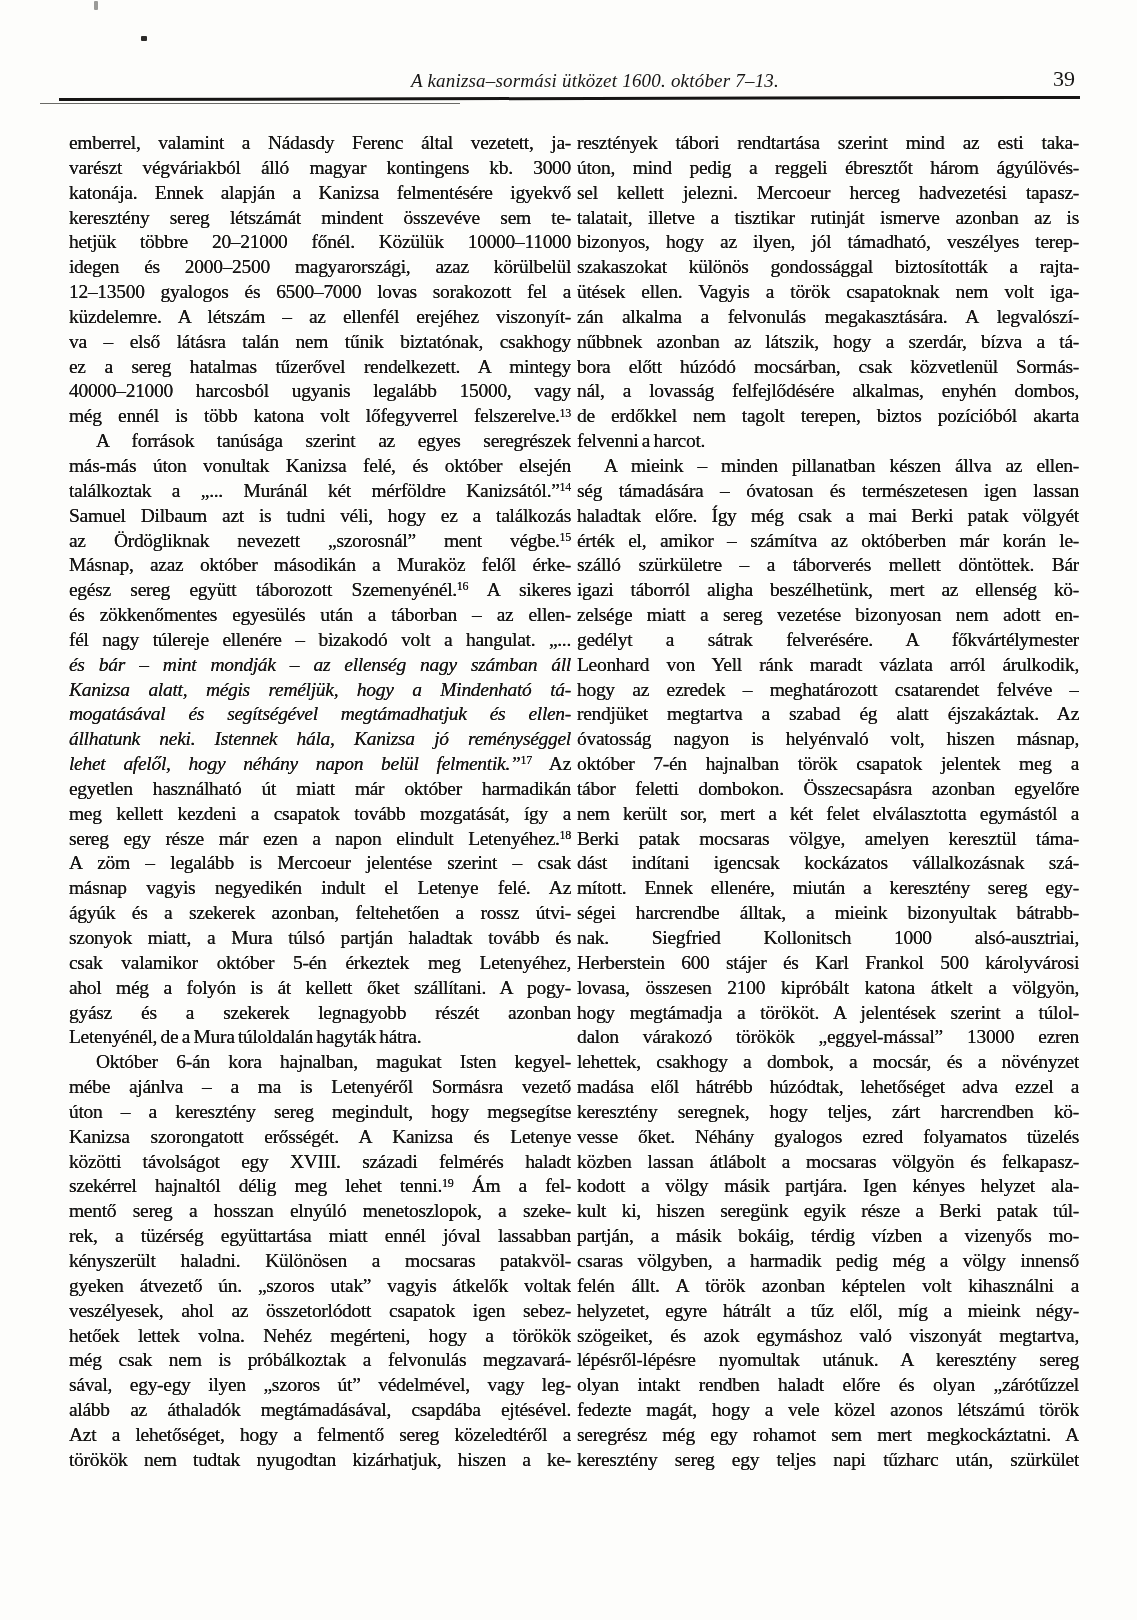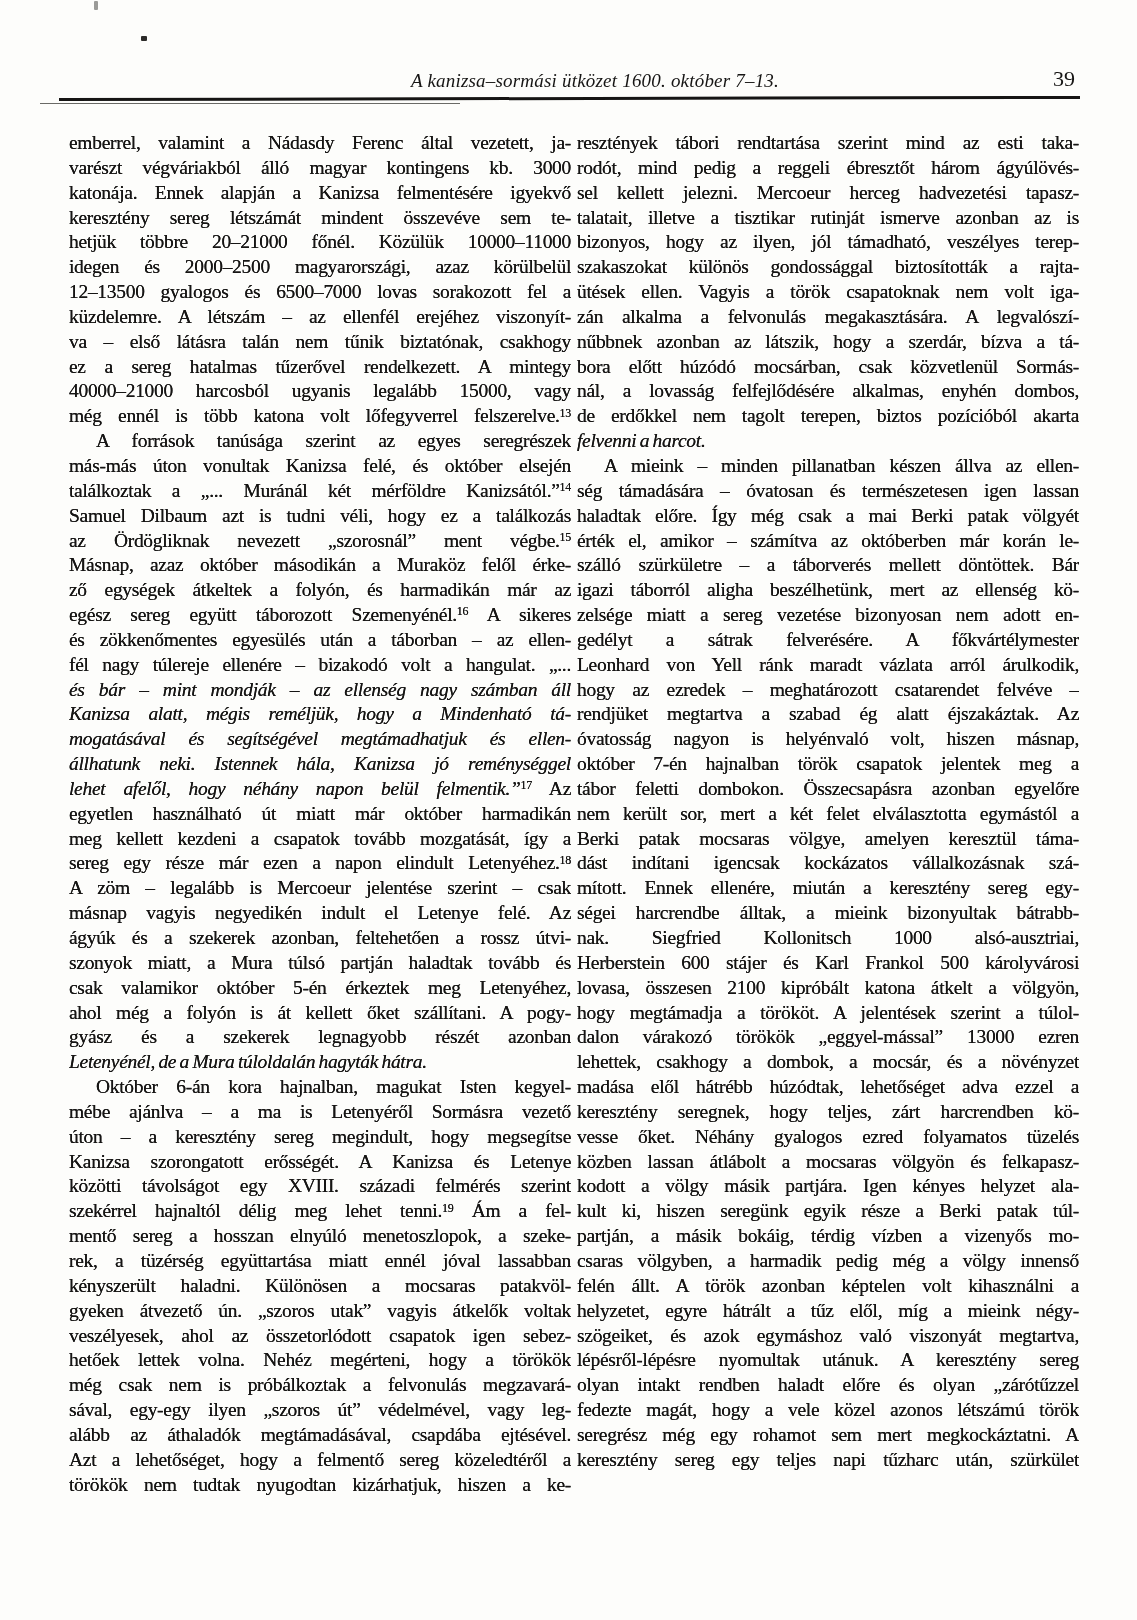--- a/index.html
+++ b/index.html
@@ -60,21 +60,21 @@
     height:var(--lh);
     overflow:hidden;
     text-align:justify;
   }
   .line::after{ 
     content:"";
     display:inline-block;
     width:100%;
     height:0;
   }
-  .line.nojust{text-align:left;font-style:italic;}
+  .line.nojust{text-align:left;}
   .line.nojust::after{content:none;}
   .line.indent{text-indent:27px;}
   .it{font-style:italic;}
   sup.fnref{
     font-size:12px;
     line-height:0;
     vertical-align:baseline;
     position:relative;
     top:-0.48em;
     margin-top:28px;
@@ -104,21 +104,20 @@
       <div class="line"><span>va – első látásra talán nem tűnik biztatónak, csakhogy</span></div>
       <div class="line"><span>ez a sereg hatalmas tűzerővel rendelkezett. A mintegy</span></div>
       <div class="line"><span>40000–21000 harcosból ugyanis legalább 15000, vagy</span></div>
       <div class="line"><span>még ennél is több katona volt lőfegyverrel felszerelve.</span><sup class="fnref">13</sup></div>
       <div class="line indent"><span>A források tanúsága szerint az egyes seregrészek</span></div>
       <div class="line"><span>más-más úton vonultak Kanizsa felé, és október elsején</span></div>
       <div class="line"><span>találkoztak a „... Muránál két mérföldre Kanizsától.”</span><sup class="fnref">14</sup></div>
       <div class="line"><span>Samuel Dilbaum azt is tudni véli, hogy ez a találkozás</span></div>
       <div class="line"><span>az Ördögliknak nevezett „szorosnál” ment végbe.</span><sup class="fnref">15</sup></div>
       <div class="line"><span>Másnap, azaz október másodikán a Muraköz felől érke-</span></div>
-      <div class="line"><span>ző egységek átkeltek a folyón, és harmadikán már az</span></div>
       <div class="line"><span>egész sereg együtt táborozott Szemenyénél.</span><sup class="fnref">16</sup><span> A sikeres</span></div>
       <div class="line"><span>és zökkenőmentes egyesülés után a táborban – az ellen-</span></div>
       <div class="line"><span>fél nagy túlereje ellenére – bizakodó volt a hangulat. „...</span></div>
       <div class="line"><span class="it">és bár – mint mondják – az ellenség nagy számban áll</span></div>
       <div class="line"><span class="it">Kanizsa alatt, mégis reméljük, hogy a Mindenható tá-</span></div>
       <div class="line"><span class="it">mogatásával és segítségével megtámadhatjuk és ellen-</span></div>
       <div class="line"><span class="it">állhatunk neki. Istennek hála, Kanizsa jó reménységgel</span></div>
       <div class="line"><span class="it">lehet afelől, hogy néhány napon belül felmentik.”</span><sup class="fnref">17</sup><span> Az</span></div>
       <div class="line"><span>egyetlen használható út miatt már október harmadikán</span></div>
       <div class="line"><span>meg kellett kezdeni a csapatok tovább mozgatását, így a</span></div>
@@ -128,37 +127,37 @@
       <div class="line"><span>ágyúk és a szekerek azonban, feltehetően a rossz útvi-</span></div>
       <div class="line"><span>szonyok miatt, a Mura túlsó partján haladtak tovább és</span></div>
       <div class="line"><span>csak valamikor október 5-én érkeztek meg Letenyéhez,</span></div>
       <div class="line"><span>ahol még a folyón is át kellett őket szállítani. A pogy-</span></div>
       <div class="line"><span>gyász és a szekerek legnagyobb részét azonban</span></div>
       <div class="line nojust"><span>Letenyénél, de a Mura túloldalán hagyták hátra.</span></div>
       <div class="line indent"><span>Október 6-án kora hajnalban, magukat Isten kegyel-</span></div>
       <div class="line"><span>mébe ajánlva – a ma is Letenyéről Sormásra vezető</span></div>
       <div class="line"><span>úton – a keresztény sereg megindult, hogy megsegítse</span></div>
       <div class="line"><span>Kanizsa szorongatott erősségét. A Kanizsa és Letenye</span></div>
-      <div class="line"><span>közötti távolságot egy XVIII. századi felmérés szerint</span></div>
+      <div class="line"><span>közötti távolságot egy XVIII. századi felmérés haladt</span></div>
       <div class="line"><span>szekérrel hajnaltól délig meg lehet tenni.</span><sup class="fnref">19</sup><span> Ám a fel-</span></div>
       <div class="line"><span>mentő sereg a hosszan elnyúló menetoszlopok, a szeke-</span></div>
       <div class="line"><span>rek, a tüzérség együttartása miatt ennél jóval lassabban</span></div>
       <div class="line"><span>kényszerült haladni. Különösen a mocsaras patakvöl-</span></div>
       <div class="line"><span>gyeken átvezető ún. „szoros utak” vagyis átkelők voltak</span></div>
       <div class="line"><span>veszélyesek, ahol az összetorlódott csapatok igen sebez-</span></div>
       <div class="line"><span>hetőek lettek volna. Nehéz megérteni, hogy a törökök</span></div>
       <div class="line"><span>még csak nem is próbálkoztak a felvonulás megzavará-</span></div>
       <div class="line"><span>sával, egy-egy ilyen „szoros út” védelmével, vagy leg-</span></div>
       <div class="line"><span>alább az áthaladók megtámadásával, csapdába ejtésével.</span></div>
       <div class="line"><span>Azt a lehetőséget, hogy a felmentő sereg közeledtéről a</span></div>
       <div class="line"><span>törökök nem tudtak nyugodtan kizárhatjuk, hiszen a ke-</span></div>
     </div>
   <div class="col right" id="col-right">
       <div class="line"><span>resztények tábori rendtartása szerint mind az esti taka-</span></div>
-      <div class="line"><span>rodót, mind pedig a reggeli ébresztőt három ágyúlövés-</span></div>
+      <div class="line"><span>úton, mind pedig a reggeli ébresztőt három ágyúlövés-</span></div>
       <div class="line"><span>sel kellett jelezni. Mercoeur herceg hadvezetési tapasz-</span></div>
       <div class="line"><span>talatait, illetve a tisztikar rutinját ismerve azonban az is</span></div>
       <div class="line"><span>bizonyos, hogy az ilyen, jól támadható, veszélyes terep-</span></div>
       <div class="line"><span>szakaszokat különös gondossággal biztosították a rajta-</span></div>
       <div class="line"><span>ütések ellen. Vagyis a török csapatoknak nem volt iga-</span></div>
       <div class="line"><span>zán alkalma a felvonulás megakasztására. A legvalószí-</span></div>
       <div class="line"><span>nűbbnek azonban az látszik, hogy a szerdár, bízva a tá-</span></div>
       <div class="line"><span>bora előtt húzódó mocsárban, csak közvetlenül Sormás-</span></div>
       <div class="line"><span>nál, a lovasság felfejlődésére alkalmas, enyhén dombos,</span></div>
       <div class="line"><span>de erdőkkel nem tagolt terepen, biztos pozícióból akarta</span></div>

